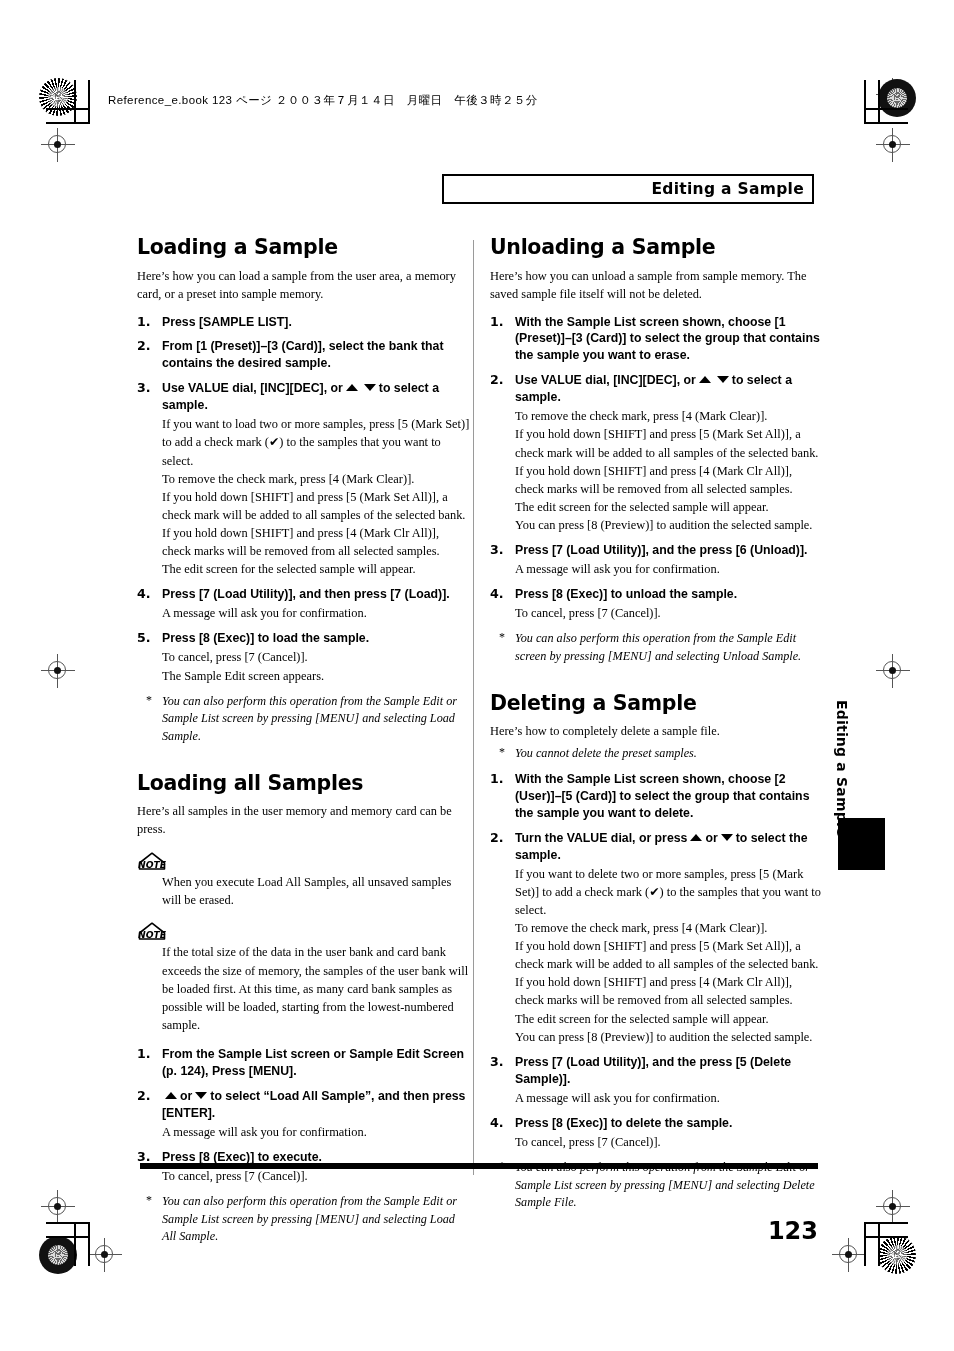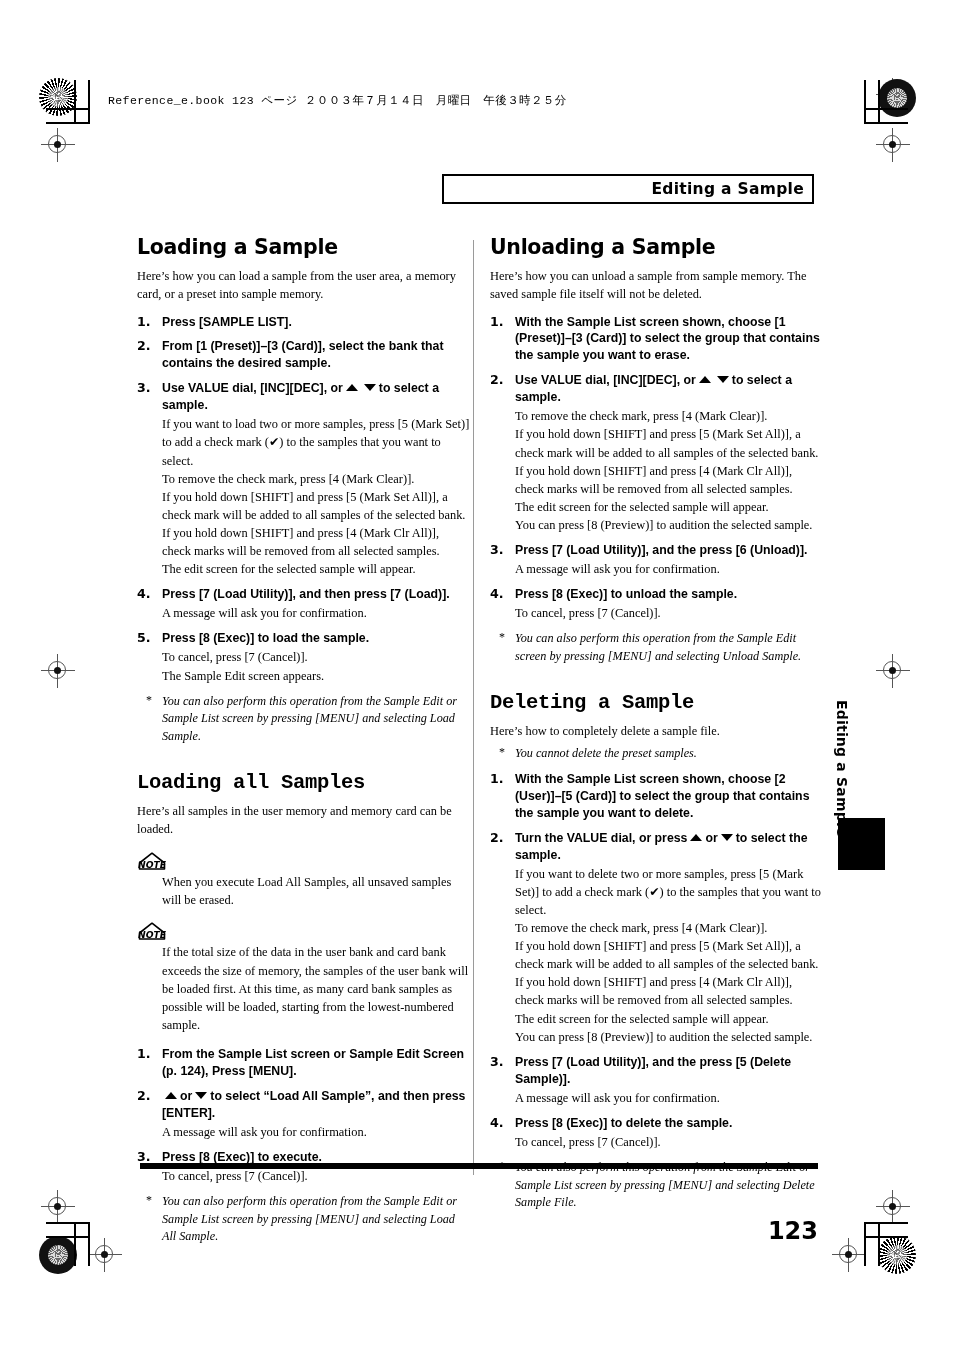--- a/index.html
+++ b/index.html
@@ -30,21 +30,21 @@
   .rosette::after{
     content:"";position:absolute;left:9px;top:9px;width:20px;height:20px;
     border-radius:50%;
     background:repeating-conic-gradient(from 8deg,#fff 0deg 7deg,#777 7deg 14deg);
     opacity:.85;
   }
 
   
   .bookinfo{
     position:absolute;left:108px;top:93px;
-    font-family:Liberation Mono, monospace;font-size:11.5px;
+    font-family:Liberation Sans, sans-serif;font-size:11.5px;
     letter-spacing:.4px;white-space:nowrap;color:#000;
   }
 
   
   .runhead{
     position:absolute;left:442px;top:174px;width:372px;height:30px;
     border:2px solid #000;box-sizing:border-box;background:#fff;
   }
   .runhead span{
     position:absolute;right:8px;top:50%;transform:translateY(-50%);
@@ -58,21 +58,21 @@
   .col.left{left:0;}
   .col.right{left:353px;}
   .colrule{
     position:absolute;left:473px;top:240px;width:1px;height:935px;background:#9a9a9a;
   }
 
   h2.sec{
     font-family:"DejaVu Sans", sans-serif;font-weight:bold;
     font-size:20.5px;letter-spacing:-0.3px;margin:0 0 9px 0;line-height:1.1;
   }
-  h2.sec.gap{margin-top:26px;font-family:Liberation Mono, monospace;}
+  h2.sec.gap{margin-top:26px;}
 
   p.intro{
     font-family:"Liberation Serif", serif;font-size:12.4px;line-height:1.45;
     margin:0 0 10px 0;
   }
 
   ol.steps{margin:0;padding:0;list-style:none;}
   ol.steps > li{position:relative;padding-left:25px;margin-bottom:8px;}
   ol.steps > li .num{
     position:absolute;left:0;top:0;width:20px;
@@ -280,21 +280,21 @@
         <p class="body">The Sample Edit screen appears.</p>
       </li>
     </ol>
 
     <div class="note-star">
       <span class="star">*</span>
       <span>You can also perform this operation from the Sample Edit or Sample List screen by pressing [MENU] and selecting Load Sample.</span>
     </div>
 
     <h2 class="sec gap">Loading all Samples</h2>
-    <p class="intro">Here’s all samples in the user memory and memory card can be loaded.</p>
+    <p class="intro">Here’s all samples in the user memory and memory card can be press.</p>
 
     <div class="noteblock">
       <div class="noteicon">
         <svg width="30" height="19" viewBox="0 0 30 19">
           <path d="M15 1.2 L27.5 11 L27.5 17 L2.5 17 L2.5 11 Z" fill="#fff" stroke="#000" stroke-width="1.6" stroke-linejoin="round"></path>
           <text x="15" y="16" font-family="DejaVu Sans, sans-serif" font-size="9.2" font-weight="bold" text-anchor="middle" fill="#000">NOTE</text>
         </svg>
       </div>
       <div class="notebody">When you execute Load All Samples, all unsaved samples will be erased.</div>
     </div>

